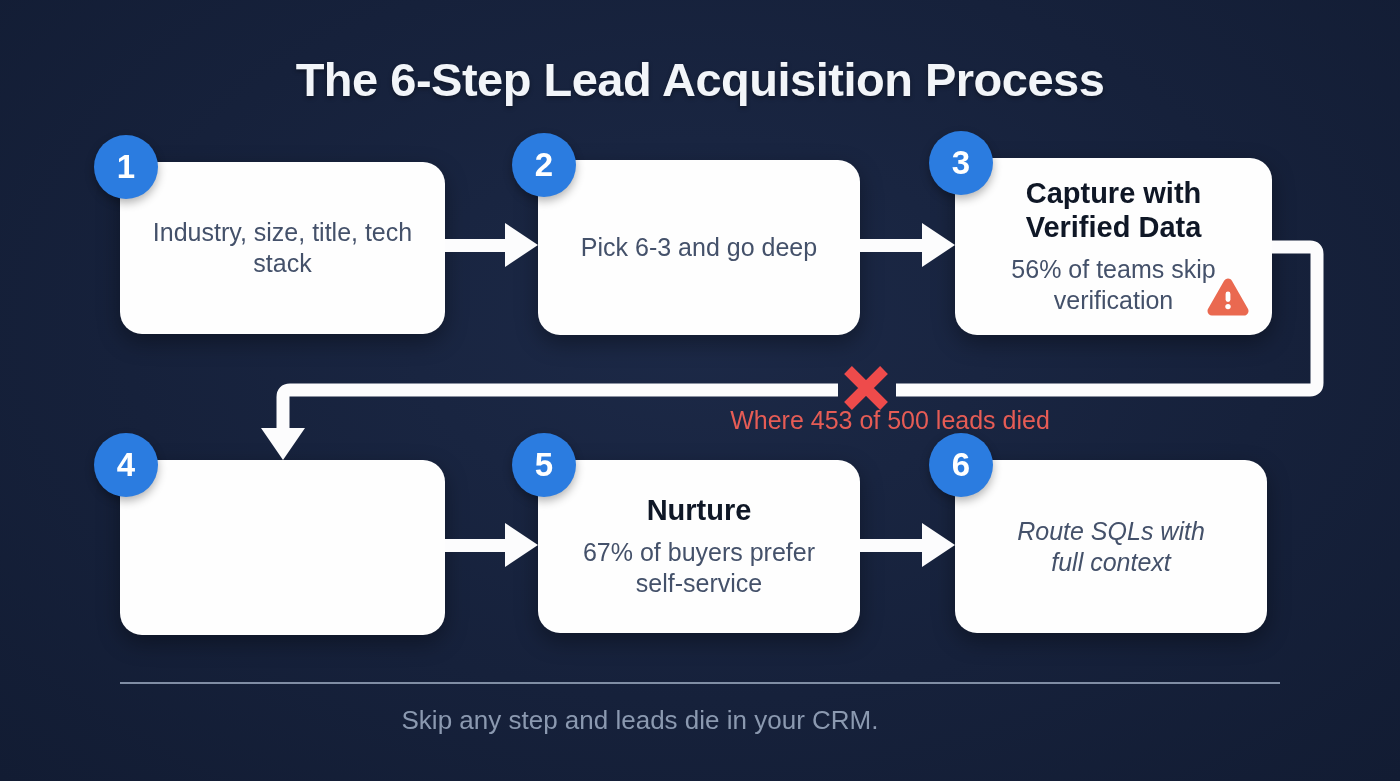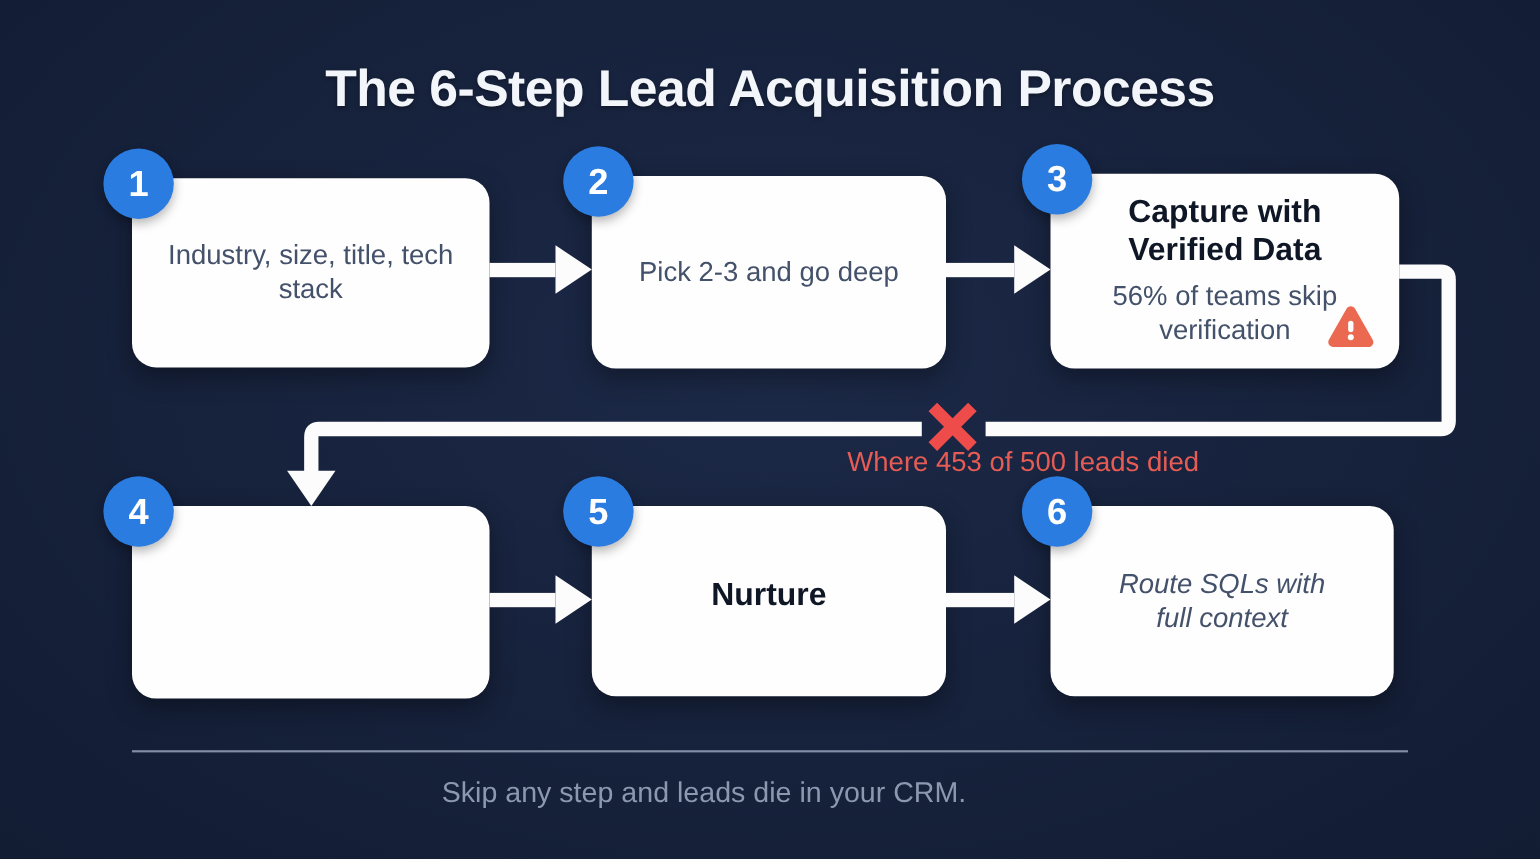--- a/index.html
+++ b/index.html
@@ -36,21 +36,21 @@
   }
   .h-arrow{position:absolute;height:44px;display:flex;align-items:center;}
   .h-arrow .shaft{flex:1;height:13px;background:#fcfcfd;}
   .h-arrow .head{width:0;height:0;border-top:22px solid transparent;border-bottom:22px solid transparent;border-left:33px solid #fcfcfd;}
   .a12{left:445px;top:223px;width:93px;}
   .a23{left:860px;top:223px;width:95px;}
   .a45{left:445px;top:523px;width:93px;}
   .a56{left:860px;top:523px;width:95px;}
   .connector-svg{position:absolute;left:0;top:0;pointer-events:none;}
   .fail-label{
-    position:absolute;left:690px;top:406px;width:400px;text-align:right;
+    position:absolute;left:690px;top:406px;width:400px;text-align:center;
     font-size:25px;color:#e65c55;font-weight:400;
   }
   .warn{position:absolute;right:22px;bottom:16px;width:44px;height:42px;}
   .divider{position:absolute;left:120px;top:682px;width:1160px;height:2px;background:#93a1b7;opacity:.85;}
   .footer-note{
     position:absolute;left:0;top:705px;width:1280px;text-align:center;
     font-size:26px;color:#8b99b0;font-weight:400;
   }
 </style>
 </head>
@@ -58,41 +58,42 @@
 
 <h1 class="page-title">The 6-Step Lead Acquisition Process</h1>
 
 <div class="card c1">
   <div class="badge">1</div>
   <p class="card-sub">Industry, size, title, tech stack</p>
 </div>
 
 <div class="card c2">
   <div class="badge">2</div>
-  <p class="card-sub">Pick 2-3 and go deep</p>
+  <p class="card-sub">Pick 6-3 and go deep</p>
 </div>
 
 <div class="card c3">
   <div class="badge">3</div>
   <p class="card-title">Capture with Verified Data</p>
   <p class="card-sub">56% of teams skip verification</p>
   <svg class="warn" viewBox="0 0 44 42">
     <path d="M22 6 L38 34 L6 34 Z" fill="#ea6950" stroke="#ea6950" stroke-width="9" stroke-linejoin="round"></path>
     <rect x="19.6" y="14.5" width="4.8" height="10.5" rx="2.4" fill="#ffffff"></rect>
     <circle cx="22" cy="29.6" r="2.7" fill="#ffffff"></circle>
   </svg>
 </div>
 
 <div class="card c4">
   <div class="badge">4</div>
 </div>
 
 <div class="card c5">
   <div class="badge">5</div>
   <p class="card-title">Nurture</p>
+  <p class="card-sub">67% of buyers prefer self-service</p>
 </div>
 
 <div class="card c6">
   <div class="badge">6</div>
   <p class="card-sub">Route SQLs with full context</p>
 </div>
 
 <div class="h-arrow a12">
     <div class="shaft"></div>
     <div class="head"></div>

